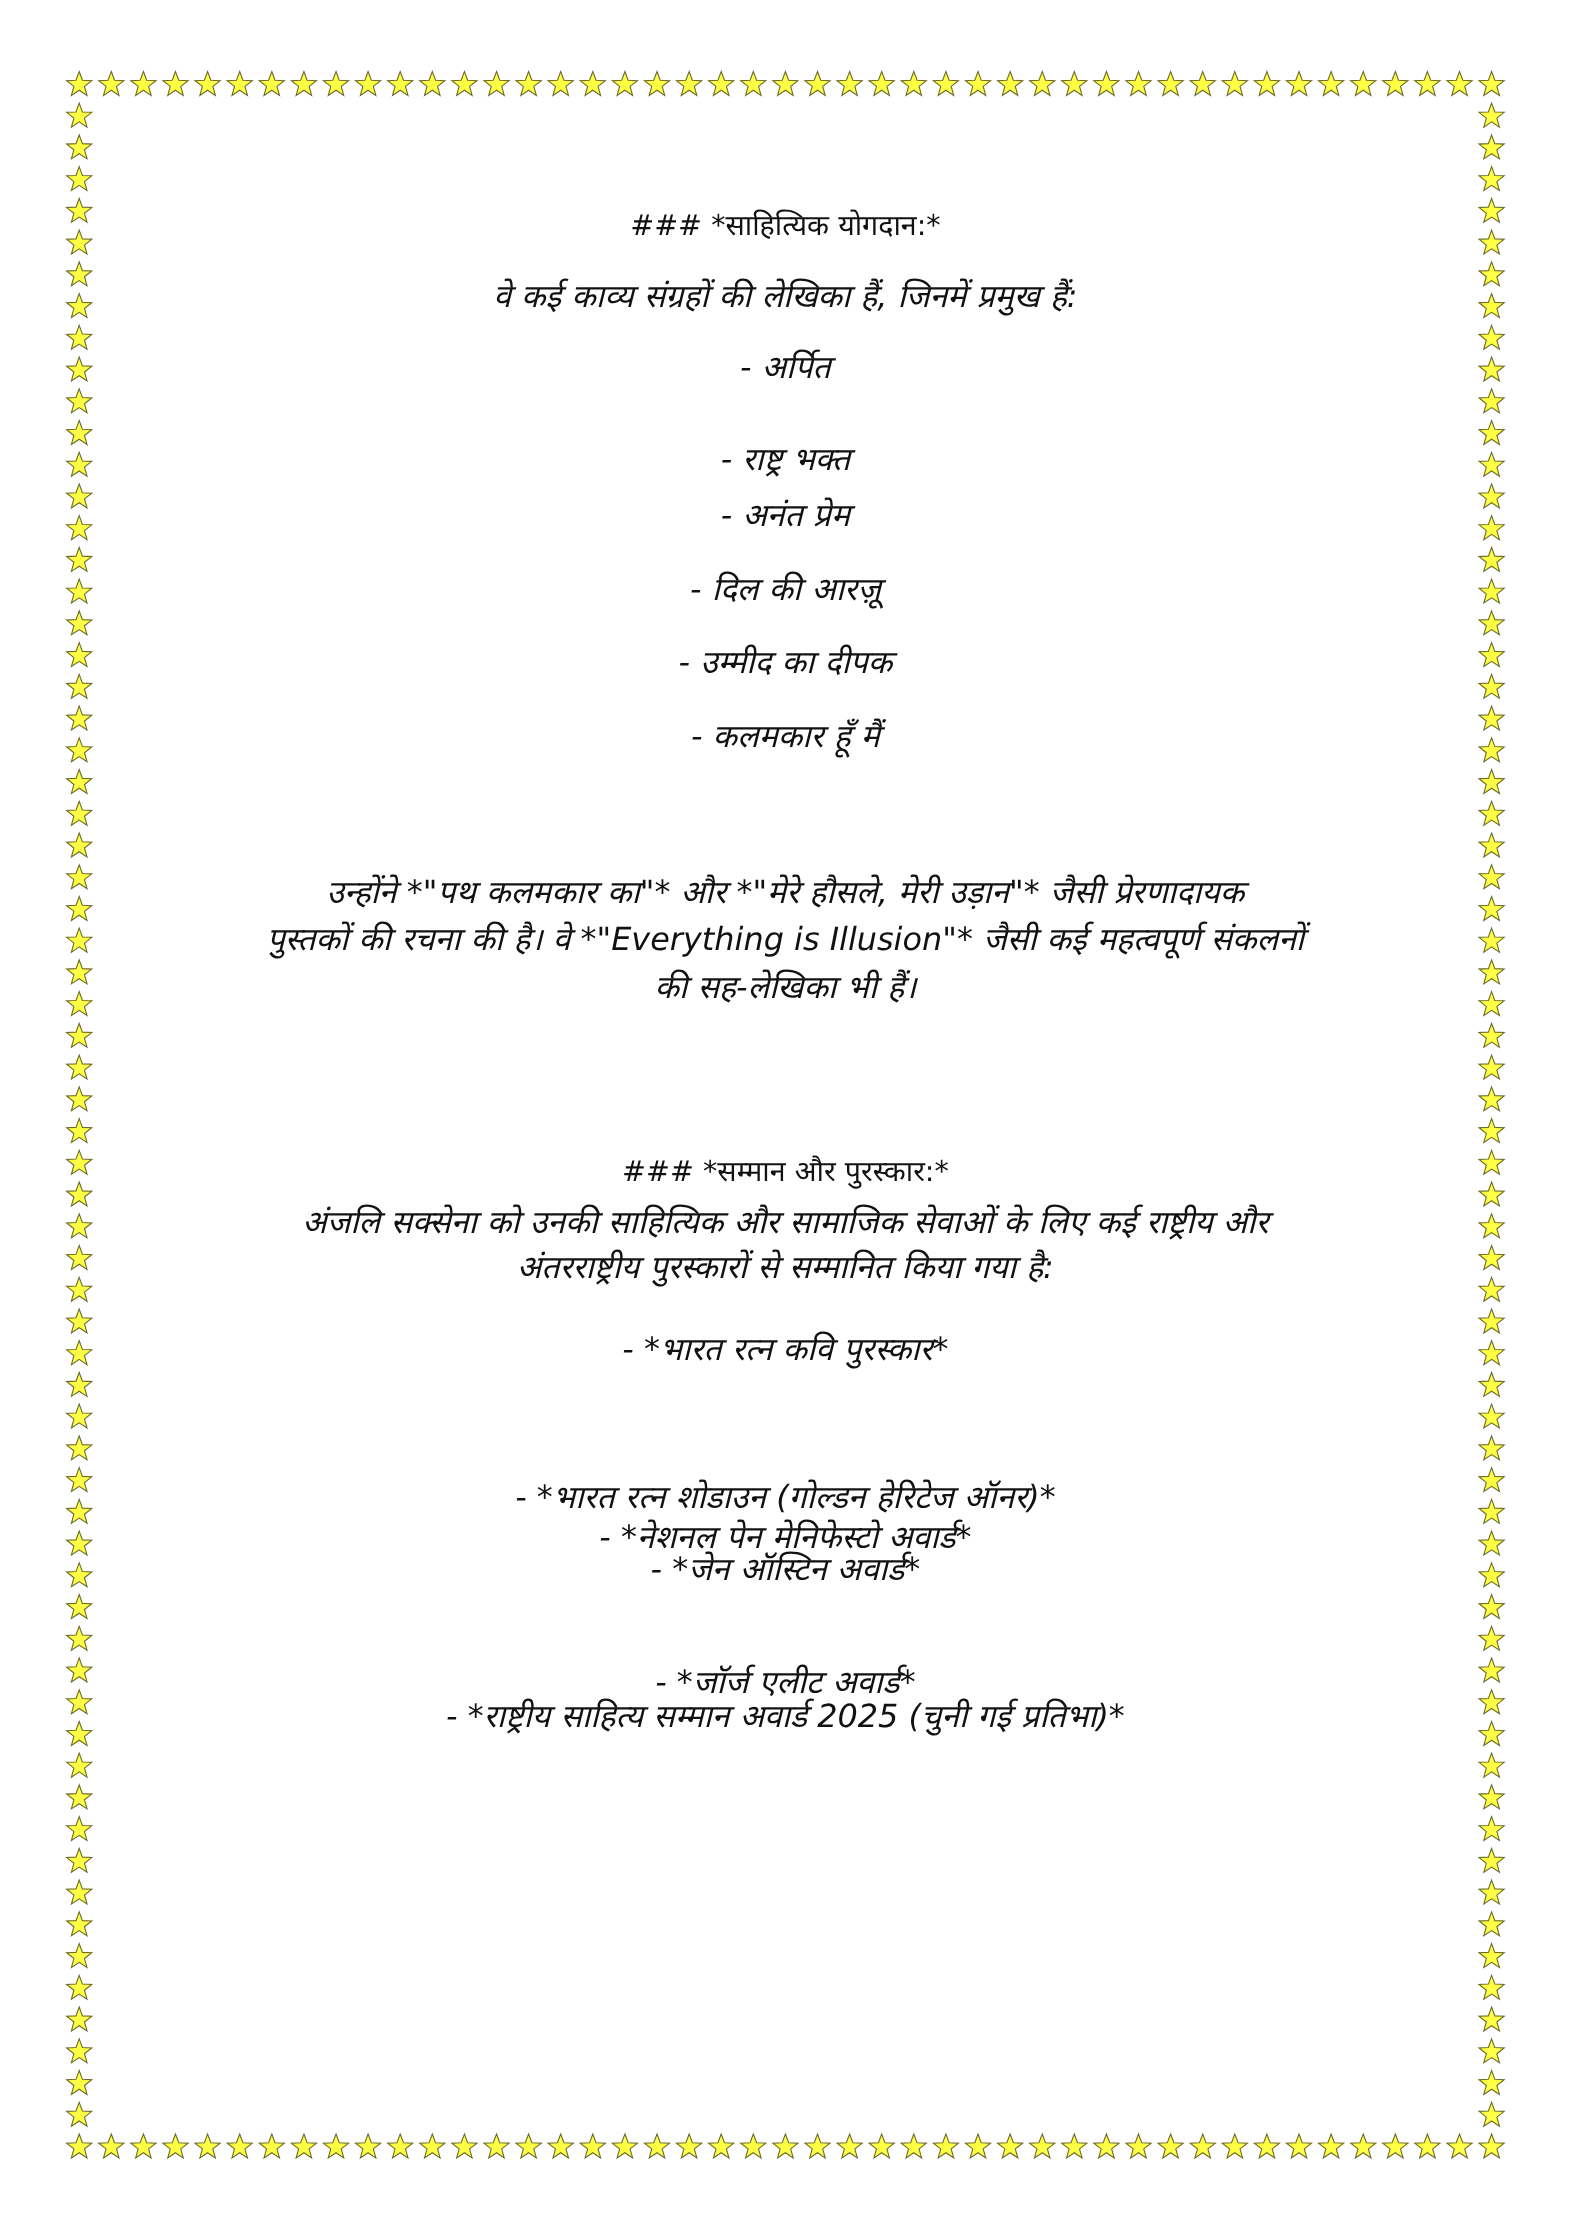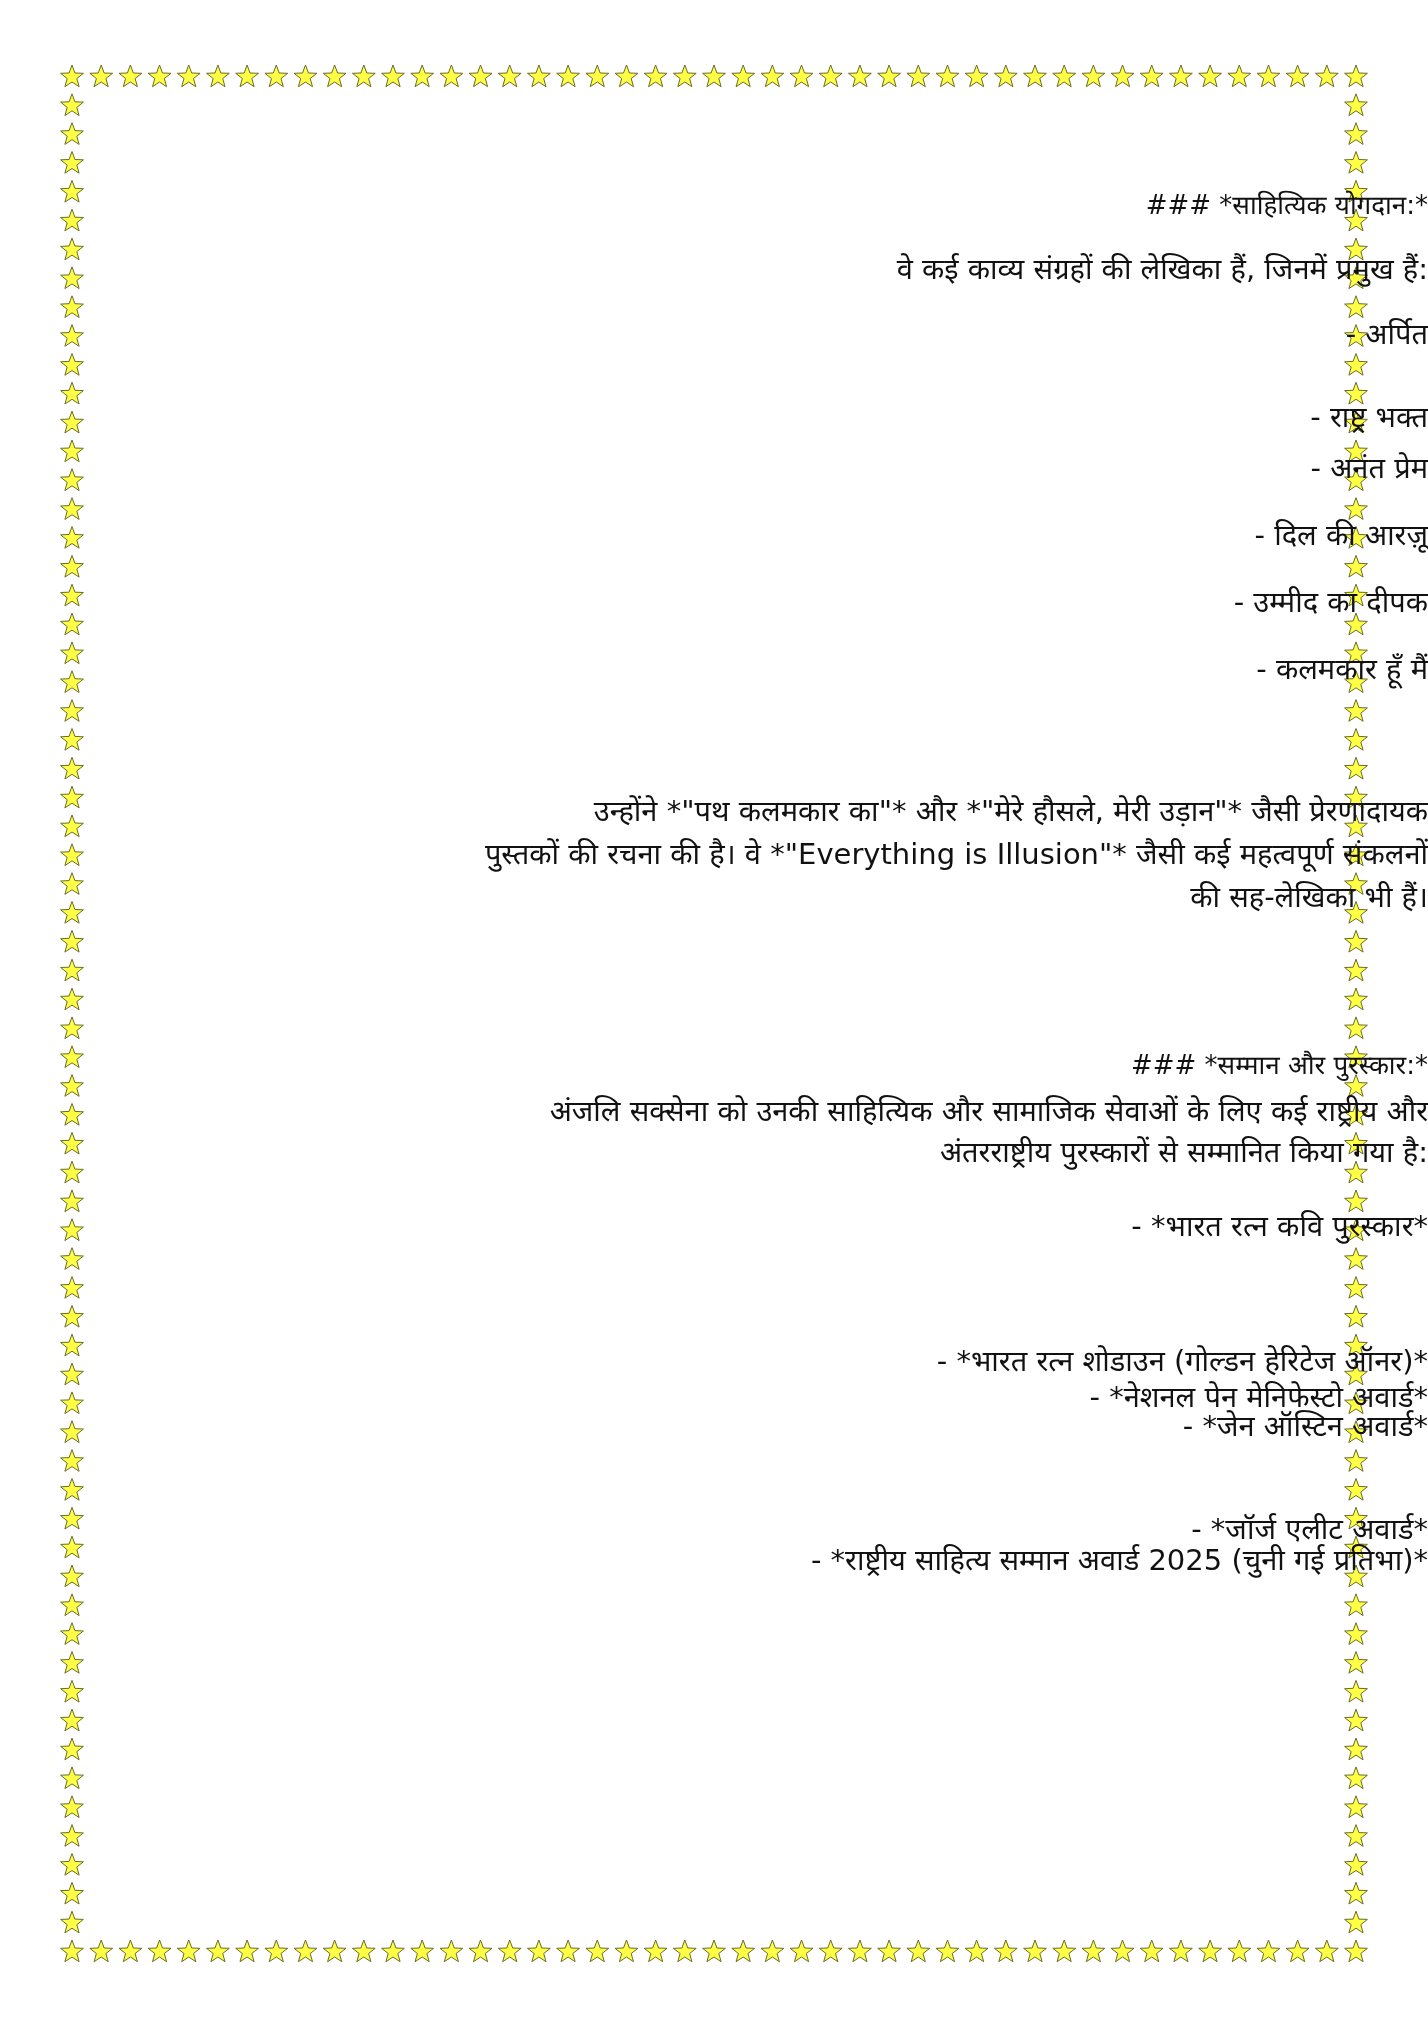--- a/index.html
+++ b/index.html
@@ -1,21 +1,21 @@
 <!DOCTYPE html>
 <html><head>
 <meta charset="utf-8">
 <style>
   html, body { margin: 0; padding: 0; background: #ffffff; }
   body { width: 1428px; height: 2028px; position: relative; overflow: hidden;
          font-family: "DejaVu Sans", "Liberation Sans", sans-serif; color: #111; }
   .border-stars { position: absolute; left: 0; top: 0; width: 1428px; height: 2028px; }
-  .line { position: absolute; left: 0; width: 1428px; text-align: right; white-space: nowrap; }
+  .line { position: absolute; left: 0; width: 1428px; text-align: center; white-space: nowrap; }
   .heading { font-size: 26px; }
-  .body { font-size: 29px; }
+  .body { font-size: 29px; font-style: italic; }
 </style>
 </head>
 <body>
 
 <svg class="border-stars" id="star-border" xmlns="http://www.w3.org/2000/svg" width="1428" height="2028">
     <polygon points="72.0,65.0 74.9,73.0 83.4,73.3 76.8,78.5 79.1,86.7 72.0,82.0 64.9,86.7 67.2,78.5 60.6,73.3 69.1,73.0" fill="#FFFF44" stroke="#6b6b2a" stroke-width="1"></polygon>
     <polygon points="72.0,1940.0 74.9,1948.0 83.4,1948.3 76.8,1953.5 79.1,1961.7 72.0,1957.0 64.9,1961.7 67.2,1953.5 60.6,1948.3 69.1,1948.0" fill="#FFFF44" stroke="#6b6b2a" stroke-width="1"></polygon>
     <polygon points="101.2,65.0 104.1,73.0 112.6,73.3 105.9,78.5 108.2,86.7 101.2,82.0 94.1,86.7 96.4,78.5 89.8,73.3 98.2,73.0" fill="#FFFF44" stroke="#6b6b2a" stroke-width="1"></polygon>
     <polygon points="101.2,1940.0 104.1,1948.0 112.6,1948.3 105.9,1953.5 108.2,1961.7 101.2,1957.0 94.1,1961.7 96.4,1953.5 89.8,1948.3 98.2,1948.0" fill="#FFFF44" stroke="#6b6b2a" stroke-width="1"></polygon>
     <polygon points="130.4,65.0 133.3,73.0 141.8,73.3 135.1,78.5 137.4,86.7 130.4,82.0 123.3,86.7 125.6,78.5 119.0,73.3 127.4,73.0" fill="#FFFF44" stroke="#6b6b2a" stroke-width="1"></polygon>

